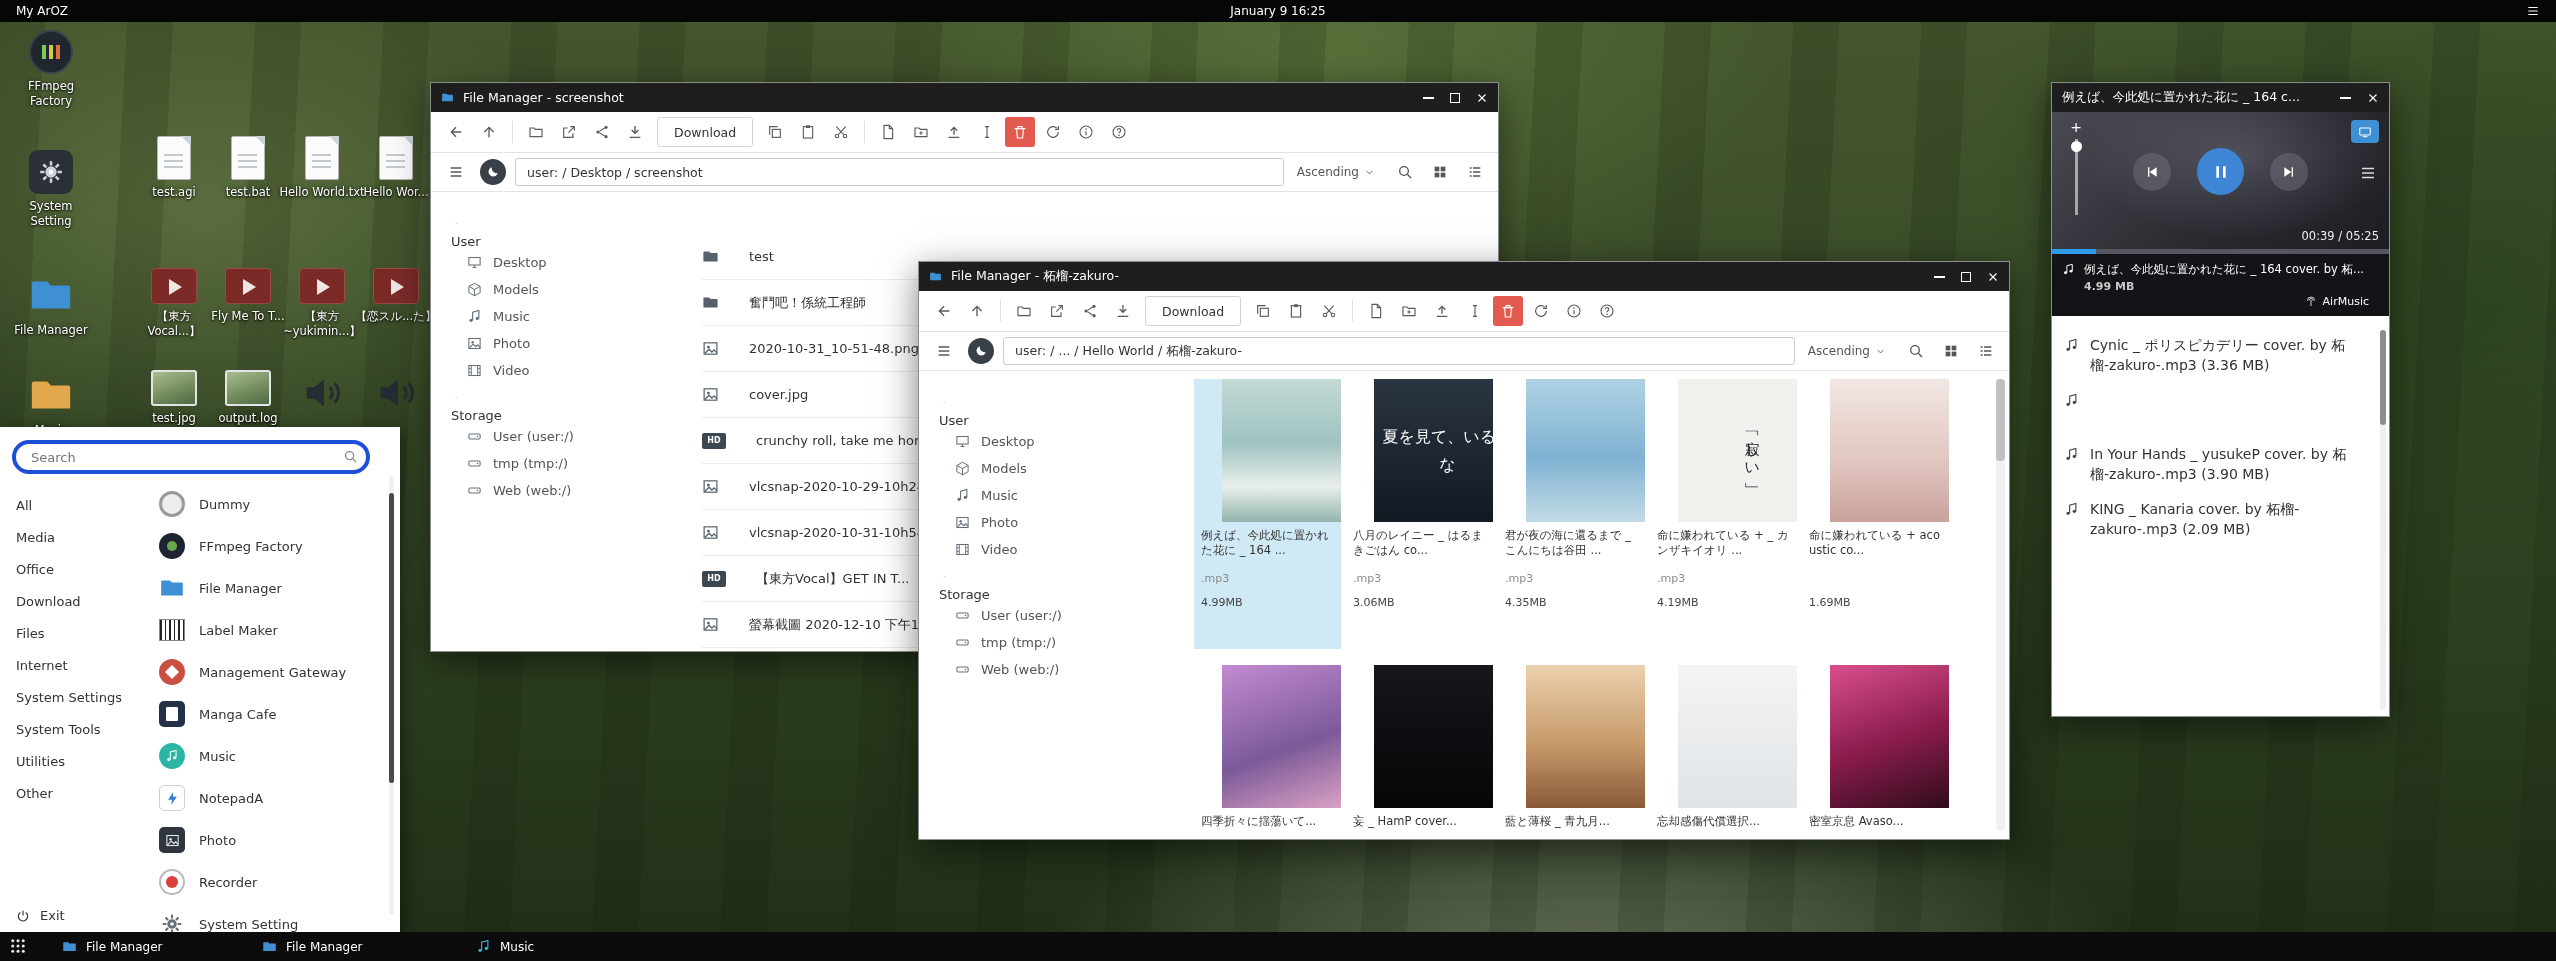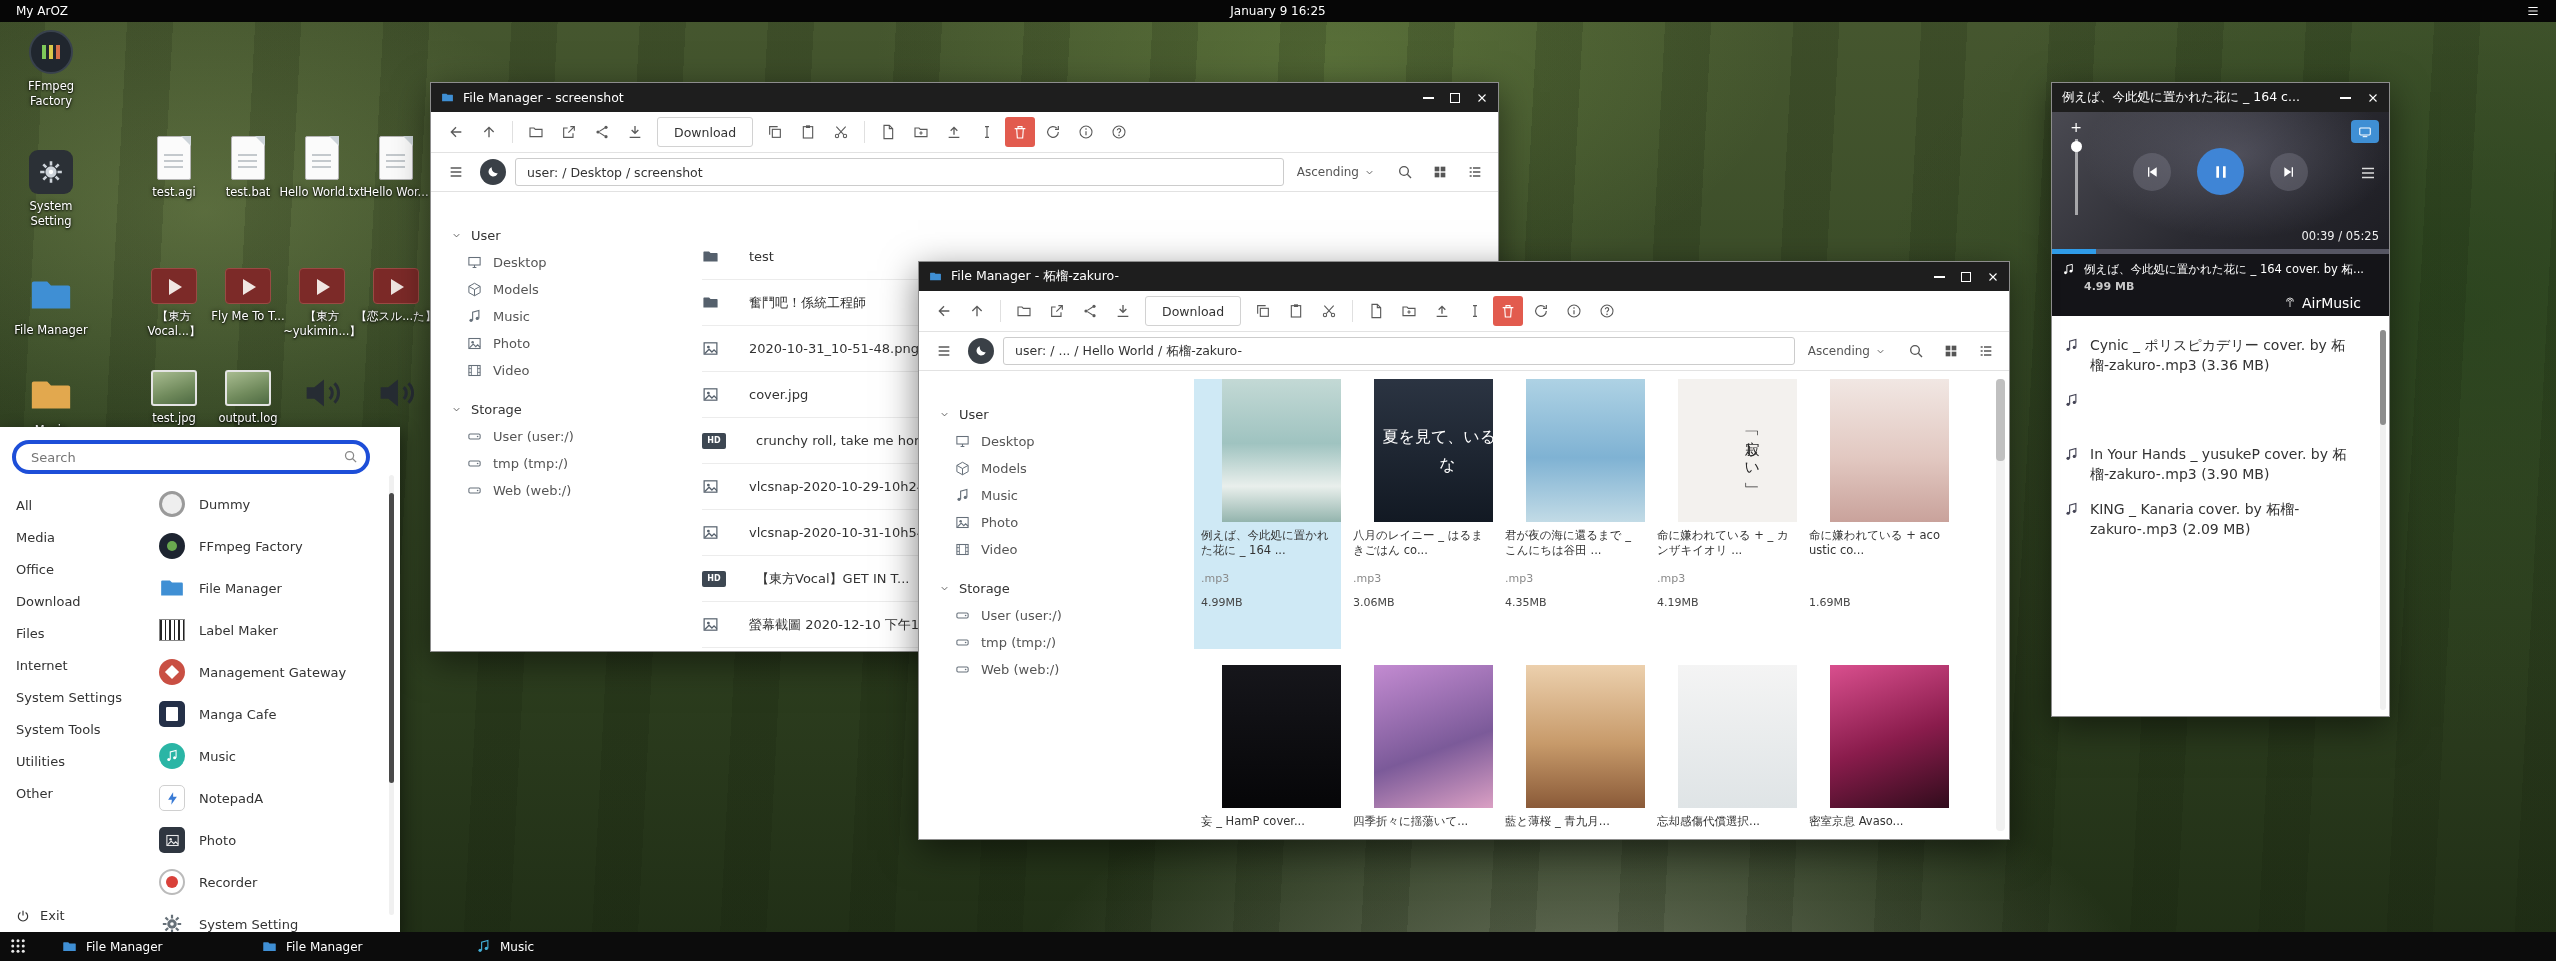--- a/index.html
+++ b/index.html
@@ -87,21 +87,21 @@
   .tbtn.danger { background:#e25b4e; color:#fff; }
   .tsep { width:1px; height:22px; background:#e0e0e0; margin:0 5px; flex:0 0 auto; }
   .dl-btn { height:30px; padding:0 16px; border:1px solid #d2d2d2; border-radius:3px; font-size:12.5px; color:#333; display:flex; align-items:center; background:#fff; margin:0 4px; flex:0 0 auto; }
   .pathbar { height:39px; background:#fff; border-bottom:1px solid #e2e2e2; display:flex; align-items:center; padding:0 10px; gap:9px; flex:0 0 auto; }
   .moon-btn { width:26px; height:26px; border-radius:50%; background:#3a4047; color:#fff; display:flex; align-items:center; justify-content:center; flex:0 0 auto; }
   .path-input { flex:1; height:28px; border:1px solid #cccccc; border-radius:3px; display:flex; align-items:center; padding:0 11px; font-size:12.5px; color:#333; white-space:nowrap; overflow:hidden; }
   .sort { display:flex; align-items:center; gap:5px; font-size:12px; color:#555; margin:0 8px 0 4px; flex:0 0 auto; }
   .vbtn { width:26px; height:26px; display:flex; align-items:center; justify-content:center; color:#555; flex:0 0 auto; }
   .winbody { flex:1; display:flex; min-height:0; overflow:hidden; }
   .sidebar { width:255px; flex:0 0 auto; padding:30px 0 0 20px; font-size:13px; color:#444; overflow:hidden; }
-  .sb-head { display:flex; align-items:center; gap:9px; height:27px; color:#333; }
+  .sb-head { display:flex; align-items:flex-start; gap:9px; height:27px; color:#333;flex-direction:column; }
   .sb-head svg { color:#555; }
   .sb-item { display:flex; align-items:center; gap:11px; height:27px; padding-left:16px; color:#555; }
   .sb-item svg { color:#66707a; }
 
   
   .filelist { flex:1; padding:42px 22px 0 16px; overflow:hidden; }
   .frow { display:flex; align-items:center; gap:30px; height:46px; border-bottom:1px solid #ececec; font-size:13px; color:#333; }
   .frow svg { color:#55606c; flex:0 0 auto; }
   .hd-badge { width:24px; height:16px; background:#3d4752; color:#fff; font-size:8px; font-weight:bold; display:flex; align-items:center; justify-content:center; border-radius:2px; flex:0 0 auto; }
 
@@ -134,21 +134,21 @@
   .pbtn { width:38px; height:38px; border-radius:50%; background:rgba(130,130,142,.38); color:#fff; display:flex; align-items:center; justify-content:center; }
   .pbtn.main { width:47px; height:47px; background:#3f85d6; }
   .pmenu { position:absolute; right:12px; top:52px; color:#dcdcdc; }
   .ptime { position:absolute; right:10px; bottom:11px; color:#efefef; font-size:11.5px; }
   .pprog { position:absolute; left:0; right:0; bottom:0; height:5px; background:#565663; }
   .pfill { width:13%; height:100%; background:#2f9be8; }
   .nowplaying { height:62px; flex:0 0 auto; background:#141418; overflow:hidden; }
   .npline { display:flex; gap:9px; padding:8px 10px 0; color:#fff; font-size:11.5px; align-items:center; white-space:nowrap; overflow:hidden; }
   .npline svg { flex:0 0 auto; }
   .npsize { color:#c8c8c8; font-size:11px; padding:3px 10px 0 32px;font-weight:bold; }
-  .airmusic { display:flex; justify-content:flex-end; align-items:center; gap:6px; color:#fff; font-size:14px; padding:2px 28px 0; }
+  .airmusic { display:flex; justify-content:flex-end; align-items:center; gap:6px; color:#fff; font-size:11px; padding:2px 20px 0; }
   .playlist { flex:1; background:#fff; position:relative; padding-top:12px; overflow:hidden; }
   .plitem { display:flex; gap:11px; padding:8px 29px 8px 12px; font-size:14px; color:#333; line-height:1.4; min-height:54px; }
   .plitem svg { color:#445; flex:0 0 auto; margin-top:2px; }
   .p-scroll { position:absolute; right:3px; top:14px; width:6px; height:380px; background:#f0f0f0; border-radius:3px; }
   .p-thumb { width:6px; height:95px; background:#8d8d8d; border-radius:3px; }
 
   
   .taskbar { position:absolute; left:0; right:0; bottom:0; height:29px; background:#0c0c0c; z-index:100; color:#fff; }
   .tb-launcher { position:absolute; left:9px; top:5px; color:#e8e8e8; }
   .task { position:absolute; top:0; height:29px; display:flex; align-items:center; gap:9px; font-size:12px; color:#fff; }
@@ -1067,26 +1067,26 @@
             <div class="thumb" style="background:linear-gradient(180deg,#f1e7e3 0%,#e2c8c1 55%,#c9a29b 100%)">
                 <span class="ttext"></span>
               </div>
             <div class="tname">命に嫌われている + acoustic co...</div>
             <div class="text2"></div>
             <div class="tsize">1.69MB</div>
           </div>
         </div>
         <div class="tilerow">
           <div class="tile short">
+            <div class="thumb" style="background:linear-gradient(160deg,#c38bd1 0%,#7b5a99 55%,#e7a9c9 100%)"></div>
+            <div class="tname">四季折々に揺蕩いて...</div>
+          </div>
+          <div class="tile short">
             <div class="thumb" style="background:linear-gradient(180deg,#16161b,#060608)"></div>
             <div class="tname">妄 _ HamP cover...</div>
-          </div>
-          <div class="tile short">
-            <div class="thumb" style="background:linear-gradient(160deg,#c38bd1 0%,#7b5a99 55%,#e7a9c9 100%)"></div>
-            <div class="tname">四季折々に揺蕩いて...</div>
           </div>
           <div class="tile short">
             <div class="thumb" style="background:linear-gradient(180deg,#ecd0ad 0%,#c79a6a 55%,#8a5a38 100%)"></div>
             <div class="tname">藍と薄桜 _ 青九月...</div>
           </div>
           <div class="tile short">
             <div class="thumb" style="background:linear-gradient(180deg,#f4f4f4 0%,#dfe4e6 100%)"></div>
             <div class="tname">忘却感傷代償選択...</div>
           </div>
           <div class="tile short">

